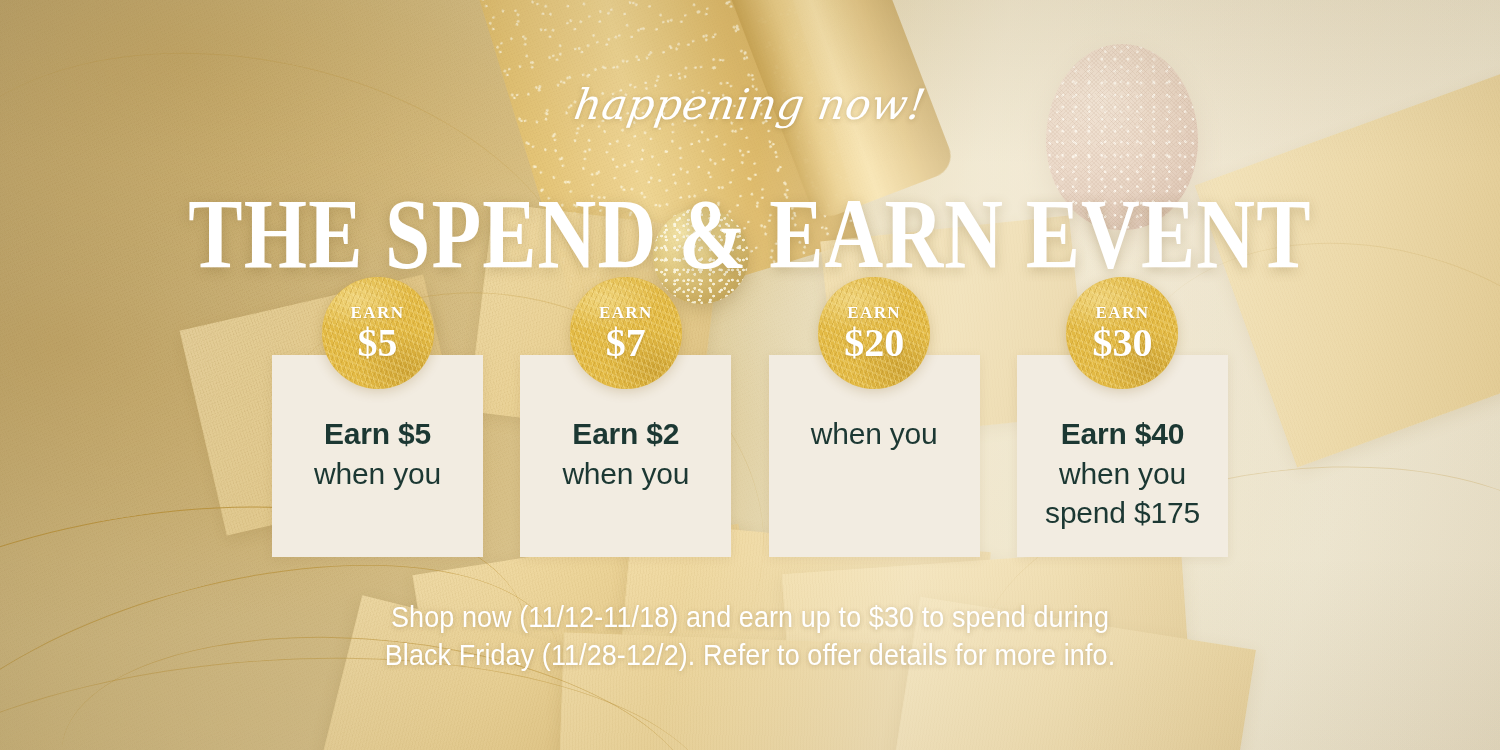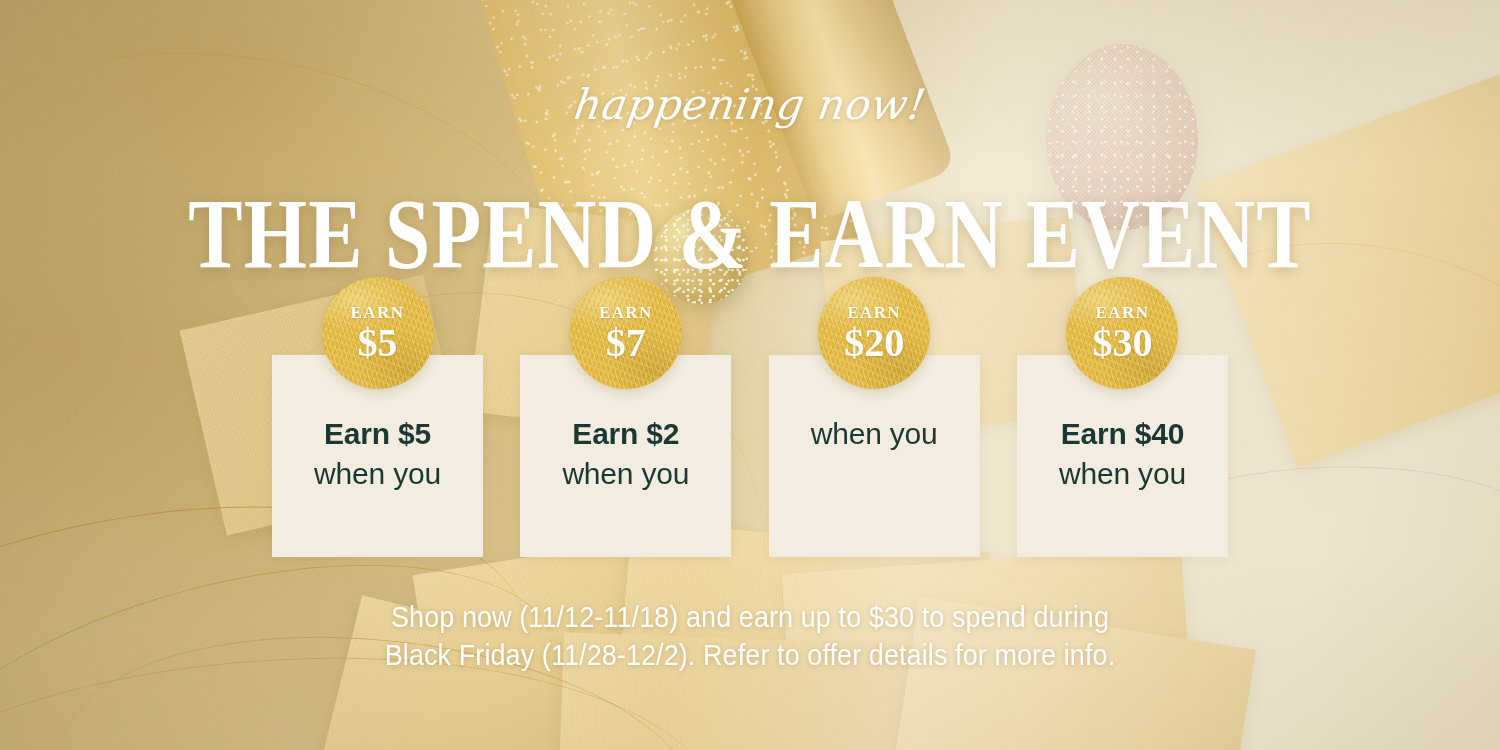--- a/index.html
+++ b/index.html
@@ -446,20 +446,21 @@
 
       <div class="tier">
         <div class="badge">
           <div class="badge-tex"></div>
           <div class="badge-earn">EARN</div>
           <div class="badge-amt">$30</div>
         </div>
         <div class="card">
           <div class="card-head">Earn $40</div>
           <div class="card-sub">when you</div>
+          <div class="card-sub">spend $175</div>
         </div>
       </div>
 
     </div>
 
     <div class="footnote">
       <span>Shop now (11/12-11/18) and earn up to $30 to spend during</span>
       <span>Black Friday (11/28-12/2). Refer to offer details for more info.</span>
     </div>
 

